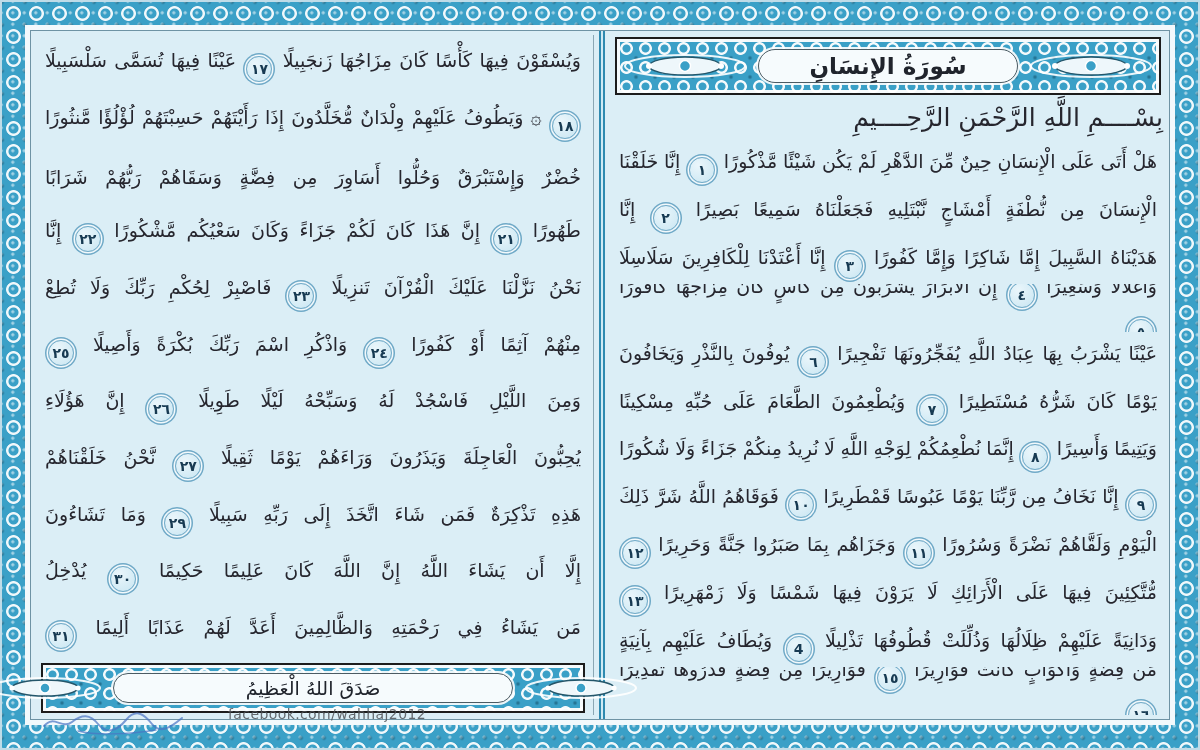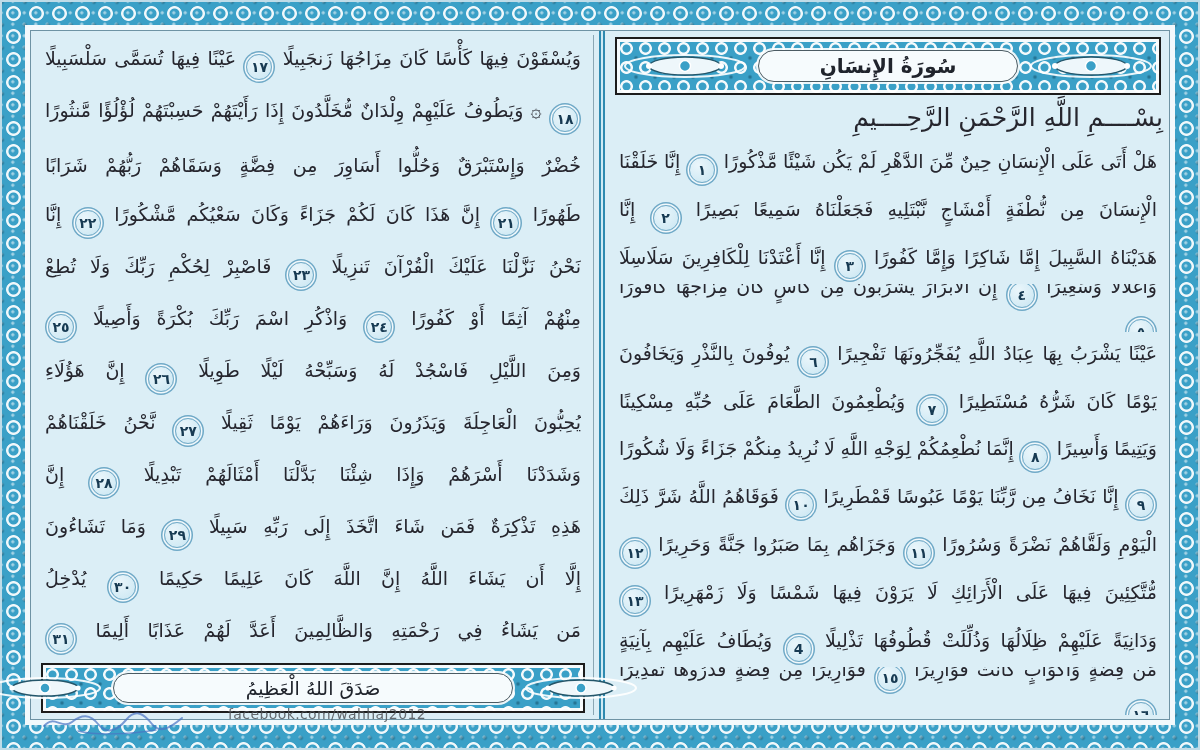--- a/index.html
+++ b/index.html
@@ -62,21 +62,21 @@
     border:1.5px solid #4b5b63;
     border-radius:22px;
     padding:3px 34px;
     min-width:190px;
     text-align:center;
     color:#20242c;
     white-space:nowrap;
     box-shadow:0 0 0 2px rgba(255,255,255,.9);
   }
   .header-cartouche{height:58px;margin:2px 2px 0 2px;}
-  .header-cartouche .capsule{font-size:20px;font-weight:bold;}
+  .header-cartouche .capsule{font-size:23px;font-weight:bold;}
   .footer-cartouche{height:50px;margin:4px 2px 2px 2px;}
   .footer-cartouche .capsule{font-size:19px;font-weight:normal;min-width:330px;}
   .orn{flex:0 0 auto;}
 
   
   .bismillah{
     height:46px;line-height:46px;
     text-align:right;direction:rtl;
     font-size:25px;color:var(--ink,#26262e);
     font-weight:500;
@@ -204,23 +204,20 @@
           <div class="line">
             <div class="line-inner" lang="ar"><span>مِنْهُمْ آثِمًا أَوْ كَفُورًا</span> <span class="marker">٢٤</span> <span>وَاذْكُرِ اسْمَ رَبِّكَ بُكْرَةً وَأَصِيلًا</span> <span class="marker">٢٥</span> </div>
           </div>
           <div class="line">
             <div class="line-inner" lang="ar"><span>وَمِنَ اللَّيْلِ فَاسْجُدْ لَهُ وَسَبِّحْهُ لَيْلًا طَوِيلًا</span> <span class="marker">٢٦</span> <span>إِنَّ هَؤُلَاءِ</span> </div>
           </div>
           <div class="line">
             <div class="line-inner" lang="ar"><span>يُحِبُّونَ الْعَاجِلَةَ وَيَذَرُونَ وَرَاءَهُمْ يَوْمًا ثَقِيلًا</span> <span class="marker">٢٧</span> <span>نَّحْنُ خَلَقْنَاهُمْ</span> </div>
           </div>
           <div class="line">
-            <div class="line-inner" lang="ar"><span>وَشَدَدْنَا أَسْرَهُمْ وَإِذَا شِئْنَا بَدَّلْنَا أَمْثَالَهُمْ تَبْدِيلًا</span> <span class="marker">٢٨</span> <span>إِنَّ</span> </div>
-          </div>
-          <div class="line">
             <div class="line-inner" lang="ar"><span>هَذِهِ تَذْكِرَةٌ فَمَن شَاءَ اتَّخَذَ إِلَى رَبِّهِ سَبِيلًا</span> <span class="marker">٢٩</span> <span>وَمَا تَشَاءُونَ</span> </div>
           </div>
           <div class="line">
             <div class="line-inner" lang="ar"><span>إِلَّا أَن يَشَاءَ اللَّهُ إِنَّ اللَّهَ كَانَ عَلِيمًا حَكِيمًا</span> <span class="marker">٣٠</span> <span>يُدْخِلُ</span> </div>
           </div>
           <div class="line">
             <div class="line-inner" lang="ar"><span>مَن يَشَاءُ فِي رَحْمَتِهِ وَالظَّالِمِينَ أَعَدَّ لَهُمْ عَذَابًا أَلِيمًا</span> <span class="marker">٣١</span> </div>
           </div>
         </div>
       <div class="cartouche footer-cartouche">

